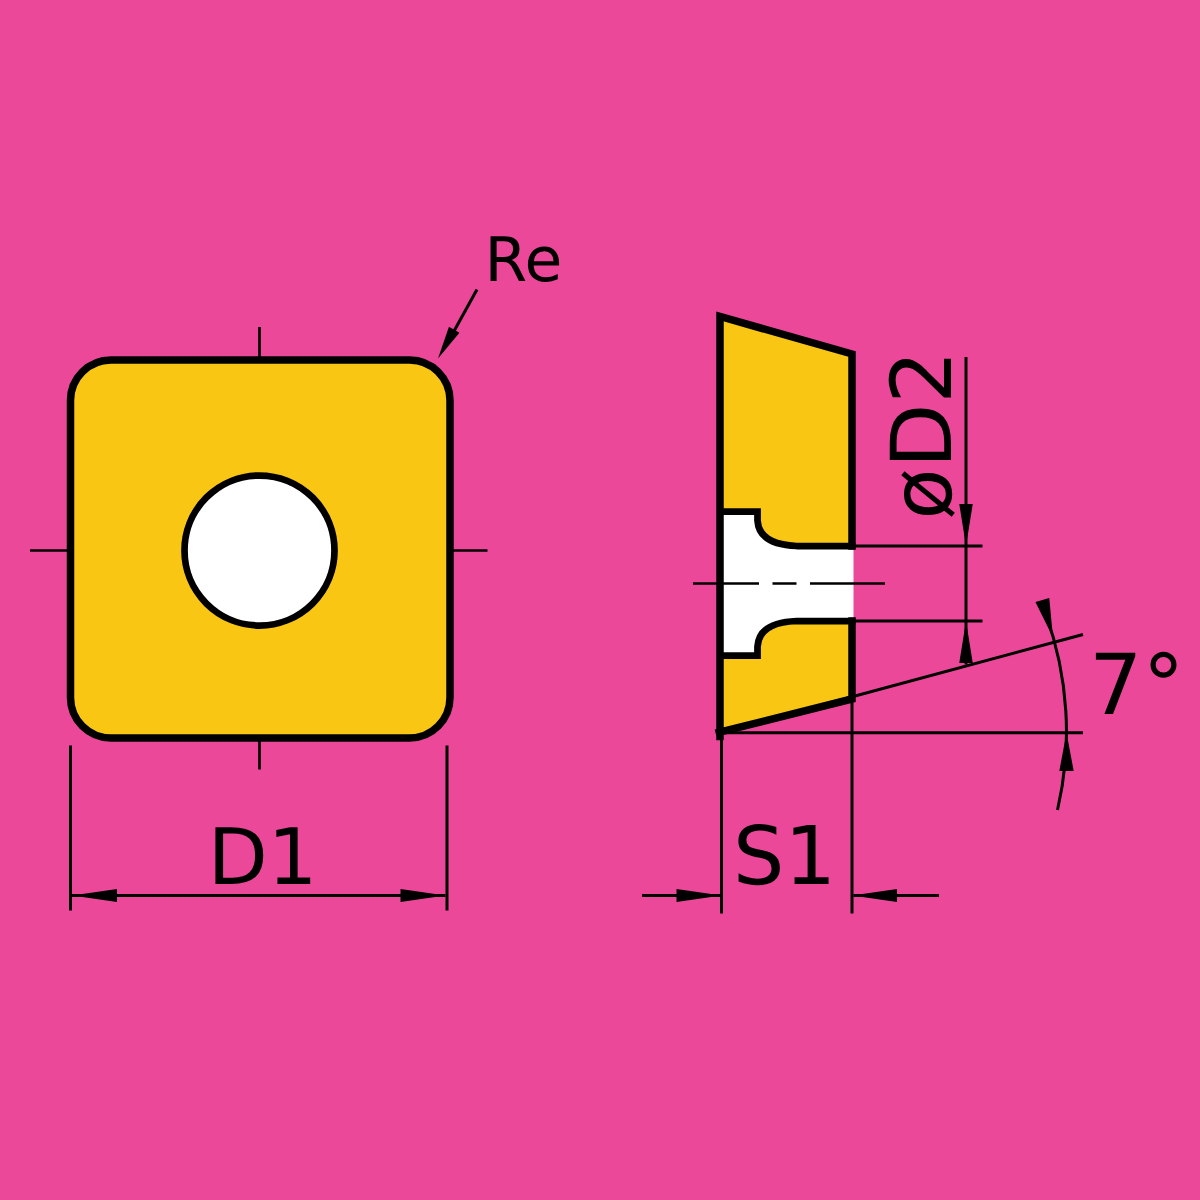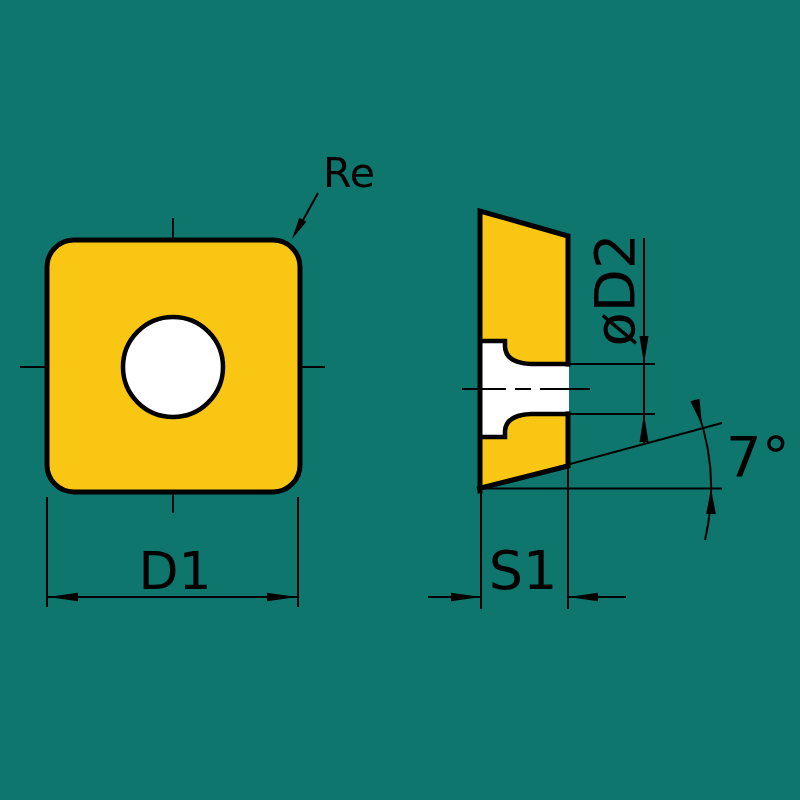--- a/index.html
+++ b/index.html
@@ -8,21 +8,21 @@
     background: #ffffff;
     width: 800px;
     height: 800px;
     overflow: hidden;
     font-family: "DejaVu Sans", "Liberation Sans", sans-serif;
   }
   .canvas {
     position: relative;
     width: 800px;
     height: 800px;
-    background: #0f766e;
+    background: #ec4899;
   }
   svg { display: block; }
   .thick  { fill: none; stroke: #000000; stroke-width: 5;   stroke-linecap: square; stroke-linejoin: miter; }
   .thick45{ fill: none; stroke: #000000; stroke-width: 4.5; stroke-linecap: square; stroke-linejoin: miter; }
   .thin   { fill: none; stroke: #000000; stroke-width: 2;   stroke-linecap: butt; }
   .cline  { fill: none; stroke: #000000; stroke-width: 1.8; stroke-linecap: butt; }
   .arrow  { fill: #000000; stroke: none; }
   .lbl    { fill: #000000; }
   .lbl-d1  { font-size: 52px; }
   .lbl-s1  { font-size: 54px; }

